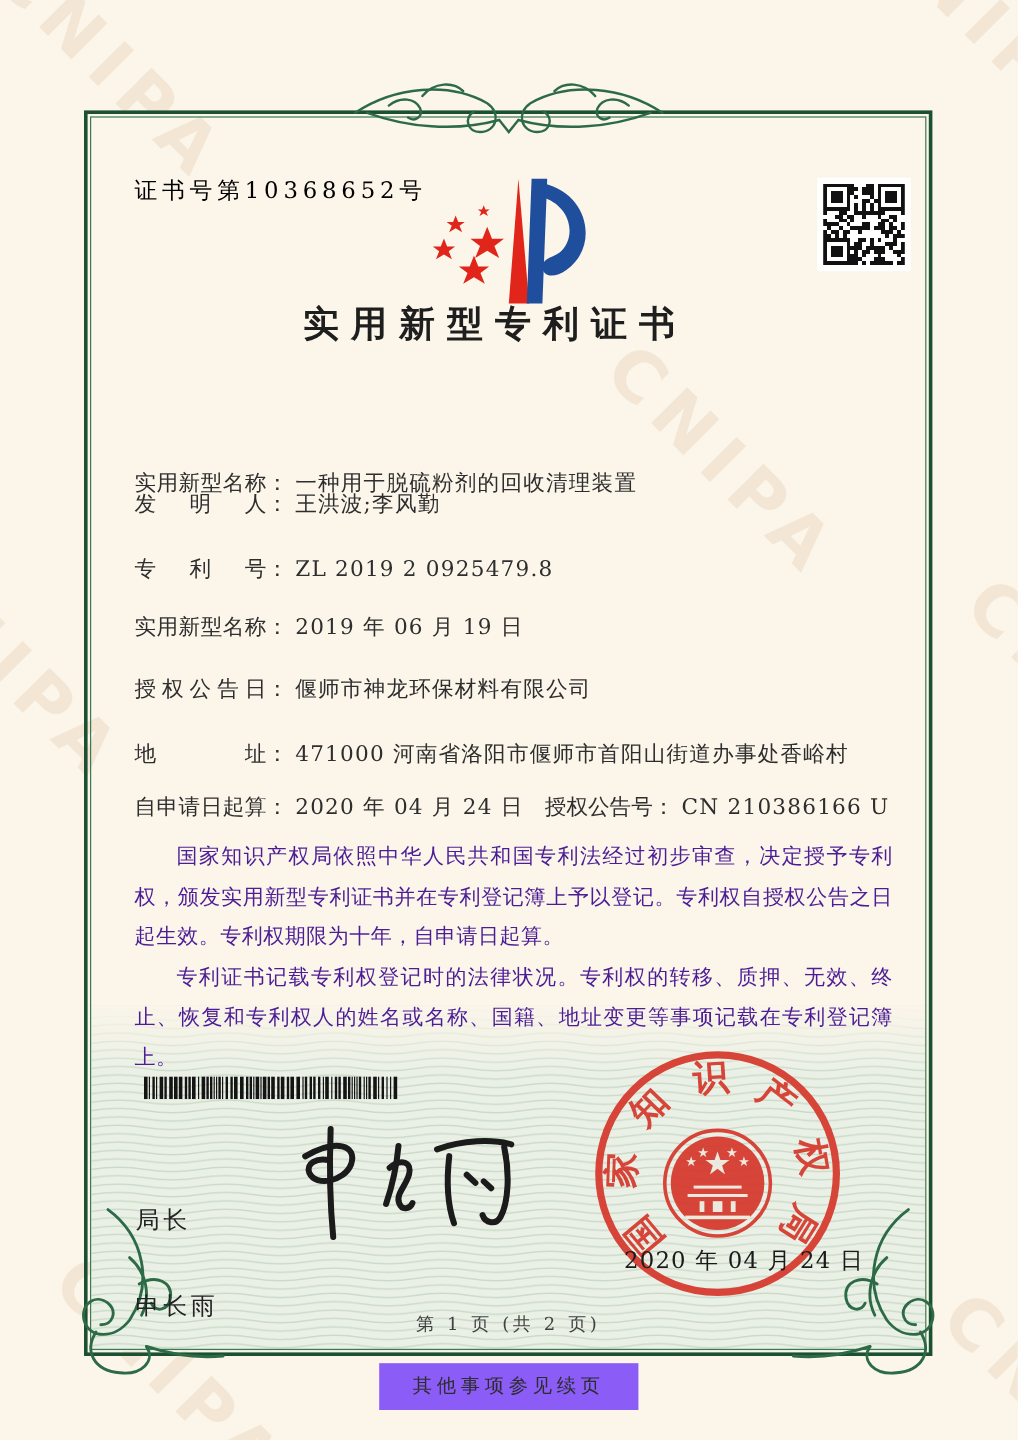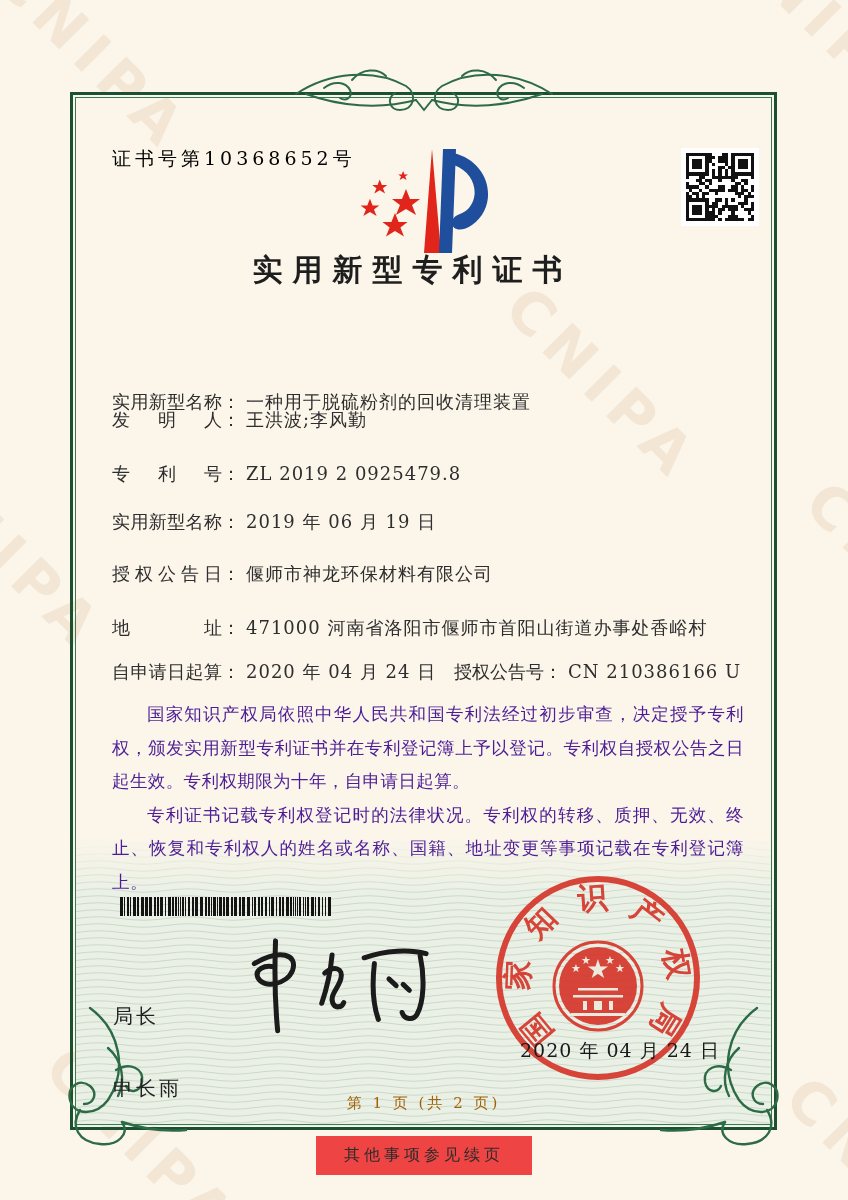--- a/index.html
+++ b/index.html
@@ -63,27 +63,27 @@
   }
   .officer div{margin-bottom:14px;margin-top:45px;}
   .sig{left:215px;top:925px;z-index:4;}
   .seal{left:492px;top:872px;z-index:5;opacity:.93;}
   .seal-date{
     left:520px;top:1038px;width:180px;text-align:center;z-index:6;
     font-size:19px;color:#1a1a1a;letter-spacing:1px;white-space:nowrap;
   }
   .page-info{
     left:70px;top:1094px;width:707px;text-align:center;z-index:4;
-    font-size:15px;letter-spacing:3px;color:#a16207;
+    font-size:15px;letter-spacing:3px;color:#404040;
   }
   .continuation{
     left:0;top:1136px;width:848px;text-align:center;z-index:4;
   }
   .continuation span{
-    display:inline-block;background:#ef4444;padding:9px 28px;
+    display:inline-block;background:#8b5cf6;padding:9px 28px;
     font-size:16px;letter-spacing:4px;color:#2c2c2c;
   }
   .flourish{position:absolute;z-index:3;}
   svg text.ring{
     font-family:"DejaVu Serif","Liberation Serif",serif;
   }
 </style>
 </head>
 <body>
 

